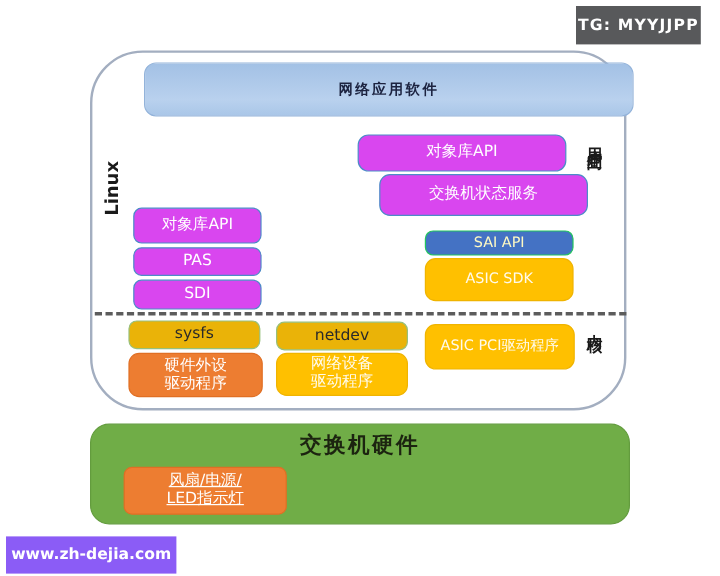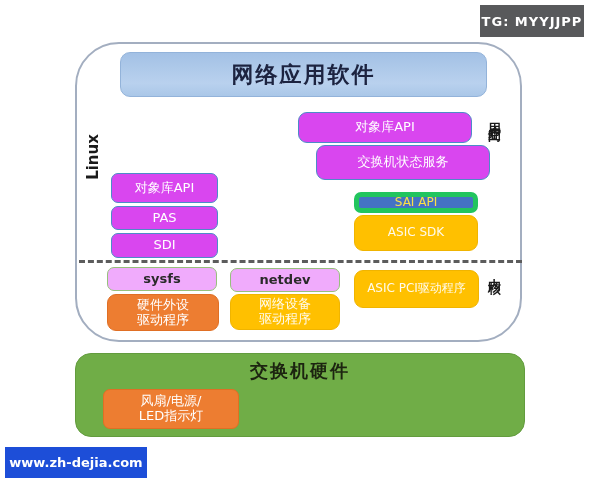--- a/index.html
+++ b/index.html
@@ -5,51 +5,51 @@
   * { margin:0; padding:0; box-sizing:border-box; }
   html,body { width:600px; height:480px; background:#ffffff; overflow:hidden;
               font-family:"DejaVu Sans","Liberation Sans",sans-serif; }
   .stage { position:relative; width:600px; height:480px; background:#fff; }
 
   
   .tg-badge { position:absolute; left:480px; top:5px; width:104px; height:32px;
     background:#58595b; color:#fff; font-size:13px; font-weight:bold; letter-spacing:1px;
     display:flex; align-items:center; justify-content:center; }
   .watermark { position:absolute; left:5px; top:447px; width:142px; height:31px;
-    background:#1d4ed8; color:#fff; font-size:13px; font-weight:bold;
+    background:#8b5cf6; color:#fff; font-size:13px; font-weight:bold;
     display:flex; align-items:center; justify-content:center; }
 
   
   .sw-frame { position:absolute; left:75px; top:42px; width:447px; height:300px;
     border:2px solid #a3aec0; border-radius:44px; background:#fff; }
 
-  .app-bar { position:absolute; left:43px; top:8px; width:367px; height:45px;
+  .app-bar { position:absolute; left:43px; top:8px; width:408px; height:45px;
     border-radius:10px; border:1px solid #93b3da;
     background:linear-gradient(180deg,#a3c1e5 0%,#b9d1ee 70%,#aac7e8 100%);
-    color:#1c2340; font-size:22px; font-weight:bold;
+    color:#1c2340; font-size:12px; font-weight:bold;
     display:flex; align-items:center; justify-content:center; letter-spacing:2px; }
 
   .linux-label { position:absolute; left:-4px; top:75px; width:40px; height:76px;
     display:flex; align-items:center; justify-content:center;
     transform:rotate(-90deg); transform-origin:center;
     font-size:15px; font-weight:600; color:#1a1a1a; }
 
   .vlabel { position:absolute; writing-mode:vertical-rl; text-orientation:upright;
     color:#1a1a1a; font-size:13px; font-weight:600; letter-spacing:2px; }
   .vlabel.user-space { left:408px; top:68px; }
   .vlabel.kernel { left:408px; top:224px; }
 
   .box { position:absolute; display:flex; flex-direction:column;
     align-items:center; justify-content:center; text-align:center;
     border-radius:7px; font-size:13px; line-height:1.15; }
   .blue   { background:#d946ef; border:1px solid #4d8bc8; color:#fff; }
-  .dkblue { background:#4472c4; border:5px solid #22c55e; color:#fde047; }
+  .dkblue { background:#4472c4; border:1px solid #22c55e; color:#fef9c3; }
   .yellow { background:#ffc000; border:1px solid #f0b400; color:rgba(255,255,255,.92); }
   .orange { background:#ed7d31; border:1px solid #e06f24; color:#fff; }
-  .lgreen { background:#f0abfc; border:1px solid #97c07c; color:#2a2a2a; font-weight:bold; }
+  .lgreen { background:#eab308; border:1px solid #97c07c; color:#2a2a2a; font-weight:normal; }
 
   
   .obj-api-r   { left:221px; top:68px;  width:174px; height:31px; border-radius:9px; }
   .sw-state    { left:239px; top:101px; width:174px; height:35px; border-radius:9px; }
   
   .obj-api-l   { left:34px;  top:129px; width:107px; height:30px; }
   .pas         { left:34px;  top:162px; width:107px; height:24px; }
   .sdi         { left:34px;  top:189px; width:107px; height:25px; }
   
   .sai-api     { left:277px; top:148px; width:124px; height:21px; font-size:12px; }
@@ -63,21 +63,21 @@
   .hw-drv      { left:30px;  top:250px; width:112px; height:37px; border-radius:9px; }
   .netdev      { left:153px; top:224px; width:110px; height:24px; }
   .net-drv     { left:153px; top:250px; width:110px; height:36px; border-radius:9px; }
   .asic-pci    { left:277px; top:226px; width:125px; height:38px; border-radius:9px; font-size:12px; }
 
   
   .hw-frame { position:absolute; left:75px; top:353px; width:450px; height:84px;
     background:#70ad47; border:1px solid #639c3e; border-radius:16px; }
   .hw-title { position:absolute; left:0; top:5px; width:100%; text-align:center;
     color:#1c2410; font-size:18px; font-weight:bold; letter-spacing:2px; }
-  .fan-box     { left:27px;  top:35px; width:136px; height:40px; }
+  .fan-box     { left:27px;  top:35px; width:136px; height:40px;text-decoration:underline; }
   .xcvr-box    { left:170px; top:35px; width:112px; height:40px; }
   .baidu-box   { left:292px; top:35px; width:138px; height:40px; }
 
   .baidu-inner { position:relative; display:flex; flex-direction:column;
     align-items:center; justify-content:center; }
   .baidu-row { display:flex; align-items:flex-end; gap:3px; }
   .baidu-brand { font-size:15px; font-weight:bold; color:#fff; font-style:italic; position:relative; }
   .paw-icon { position:absolute; right:-3px; top:-9px; width:12px; height:12px; }
   .baidu-suffix { font-size:13px; font-weight:bold; color:rgba(255,255,255,.95); }
   .baidu-site { font-size:8px; color:rgba(255,255,255,.75); margin-top:1px; }

